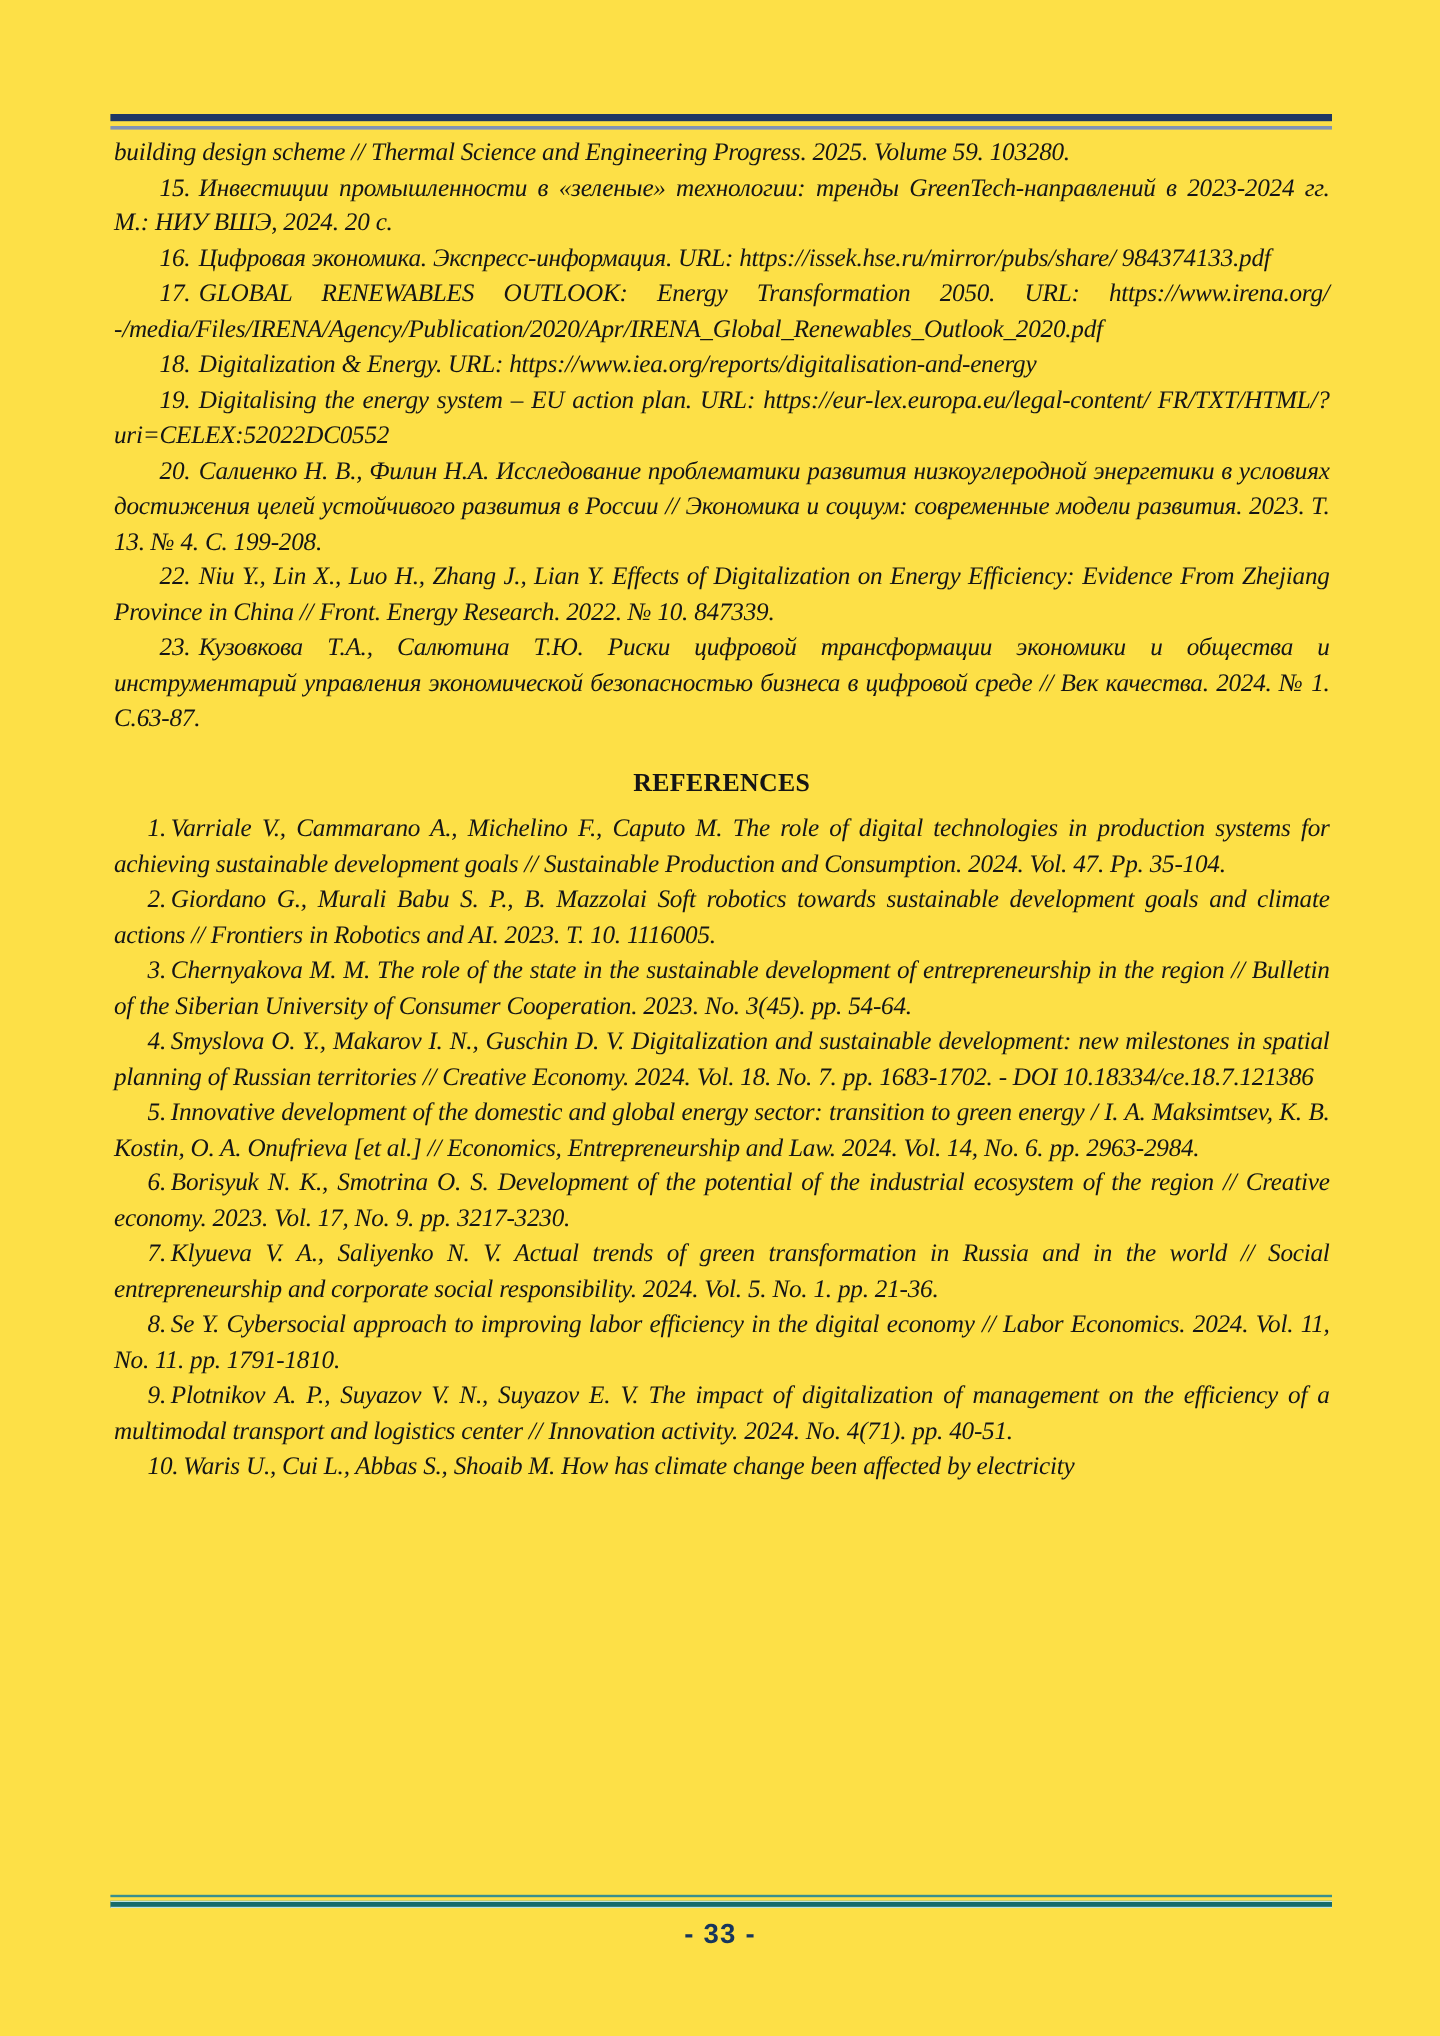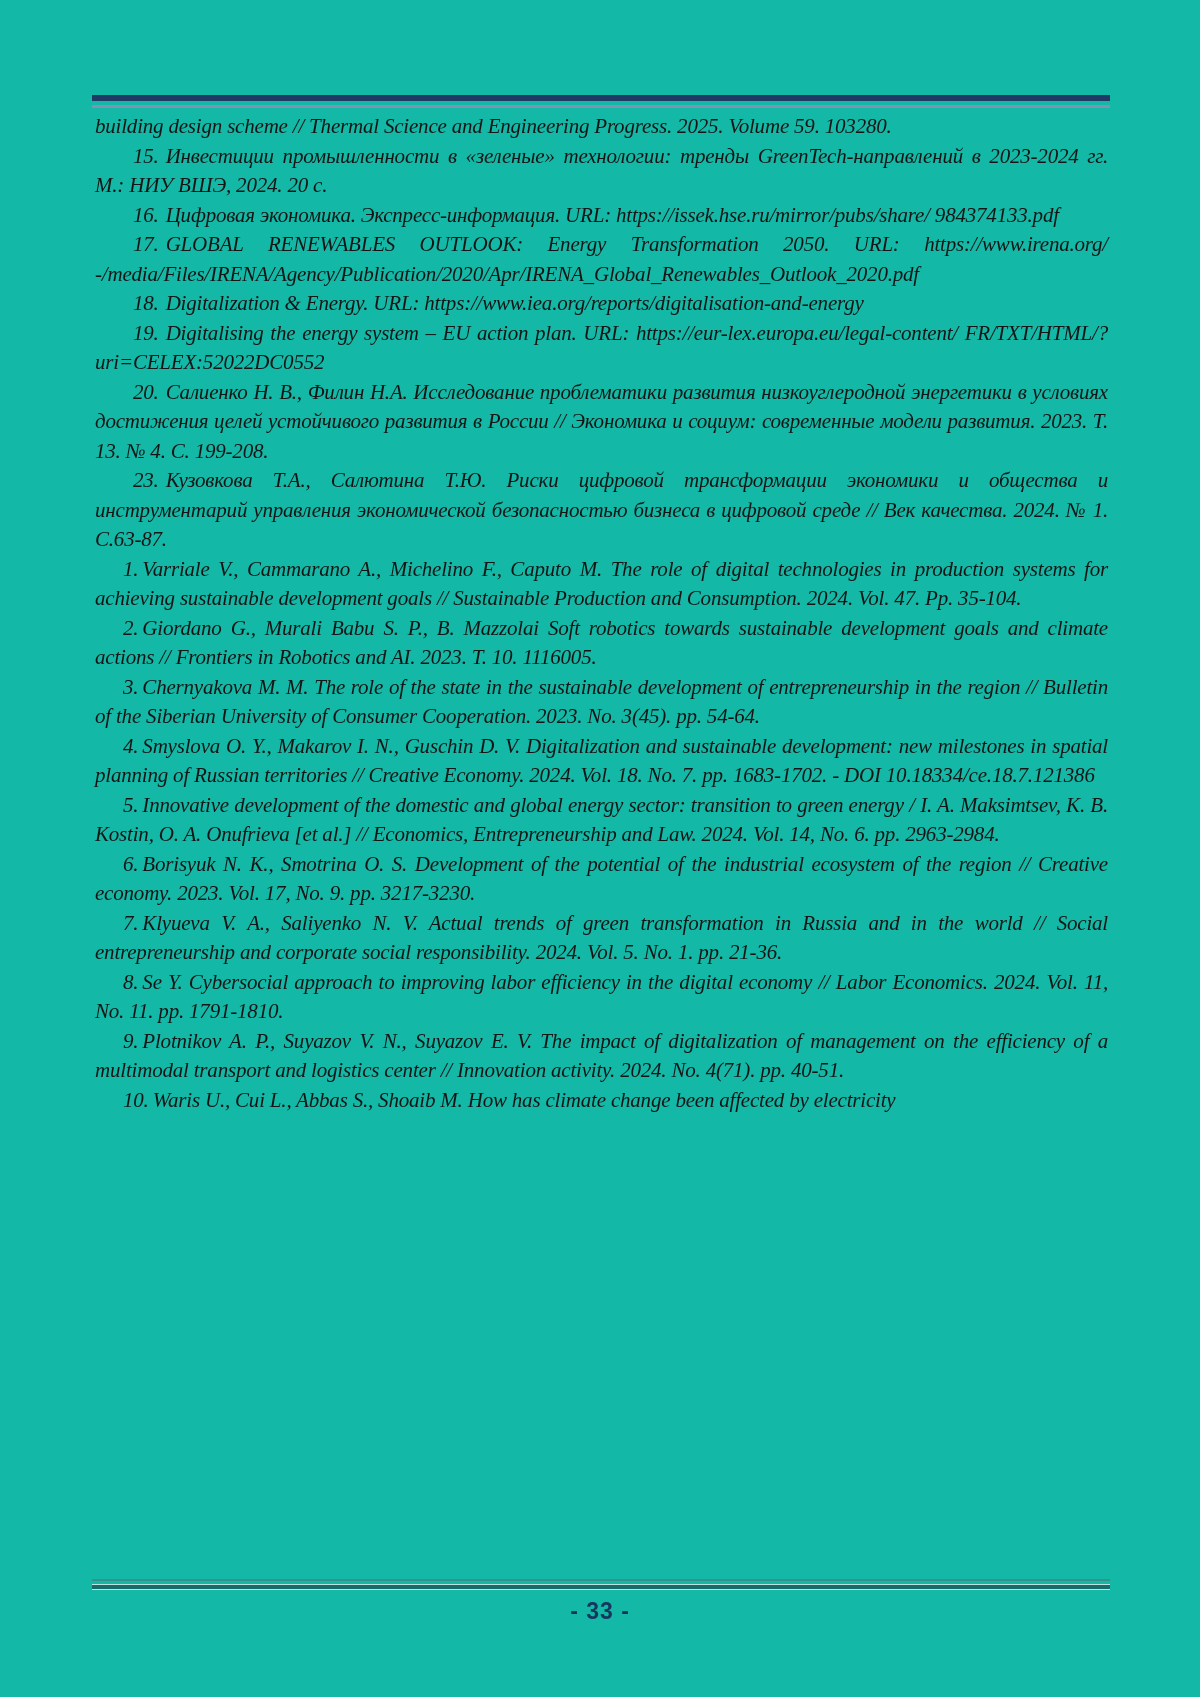--- a/index.html
+++ b/index.html
@@ -4,21 +4,21 @@
 <style>
   * { margin: 0; padding: 0; box-sizing: border-box; }
   html, body { background: #ffffff; }
   body {
     width: 1200px; height: 1697px;
     position: relative;
     font-family: "Liberation Serif", "DejaVu Serif", serif;
     color: #151515;
     overflow: hidden;
   }
-  .page { position: absolute; inset: 0; background: #14b8a6; }
+  .page { position: absolute; inset: 0; background: #fde047; }
 
   
   .rule-top { position: absolute; left: 92px; right: 90px; top: 95px; }
   .rule-top .thick { height: 6px; background: #1f3864; }
   .rule-top .thin  { height: 3px; background: #8193b5; margin-top: 4px; }
 
   
   .rule-bottom { position: absolute; left: 92px; right: 90px; top: 1579px; }
   .rule-bottom .thin  { height: 2px; background: #3a8f8d; }
   .rule-bottom .thick { height: 6px; background: #176b6b; margin-top: 3px;
@@ -79,24 +79,26 @@
 
         <p class="ref"><span class="num">17.</span><span>GLOBAL RENEWABLES OUTLOOK: Energy Transformation 2050. URL: https://www.irena.org/ -/media/Files/IRENA/Agency/Publication/2020/Apr/IRENA_Global_Renewables_Outlook_2020.pdf</span></p>
 
         <p class="ref"><span class="num">18.</span><span>Digitalization &amp; Energy. URL: https://www.iea.org/reports/digitalisation-and-energy</span></p>
 
         <p class="ref"><span class="num">19.</span><span>Digitalising the energy system – EU action plan. URL: https://eur-lex.europa.eu/legal-content/ FR/TXT/HTML/?uri=CELEX:52022DC0552</span></p>
 
         <p class="ref"><span class="num">20.</span><span>Салиенко Н. В., Филин Н.А. Исследование проблематики развития низкоуглеродной энергетики в условиях достижения целей устойчивого развития в России // Экономика и социум: современные модели развития. 2023. Т. 13. № 4. С. 199-208.</span></p>
 
 
+        <p class="ref"><span class="num">22.</span><span>Niu Y., Lin X., Luo H., Zhang J., Lian Y. Effects of Digitalization on Energy Efficiency: Evidence From Zhejiang Province in China // Front. Energy Research. 2022. № 10. 847339.</span></p>
 
         <p class="ref"><span class="num">23.</span><span>Кузовкова Т.А., Салютина Т.Ю. Риски цифровой трансформации экономики и общества и инструментарий управления экономической безопасностью бизнеса в цифровой среде // Век качества. 2024. № 1. С.63-87.</span></p>
       </div>
 
+    <h2 class="refs-heading">REFERENCES</h2>
 
     <div>
 
         <p class="ref en"><span class="num">1.</span><span>Varriale V., Cammarano A., Michelino F., Caputo M. The role of digital technologies in production systems for achieving sustainable development goals // Sustainable Production and Consumption. 2024. Vol. 47. Pp. 35-104.</span></p>
 
         <p class="ref en"><span class="num">2.</span><span>Giordano G., Murali Babu S. P., B. Mazzolai Soft robotics towards sustainable development goals and climate actions // Frontiers in Robotics and AI. 2023. T. 10. 1116005.</span></p>
 
         <p class="ref en"><span class="num">3.</span><span>Chernyakova M. M. The role of the state in the sustainable development of entrepreneurship in the region // Bulletin of the Siberian University of Consumer Cooperation. 2023. No. 3(45). pp. 54-64.</span></p>
 
         <p class="ref en"><span class="num">4.</span><span>Smyslova O. Y., Makarov I. N., Guschin D. V. Digitalization and sustainable development: new milestones in spatial planning of Russian territories // Creative Economy. 2024. Vol. 18. No. 7. pp. 1683-1702. - DOI 10.18334/ce.18.7.121386</span></p>

